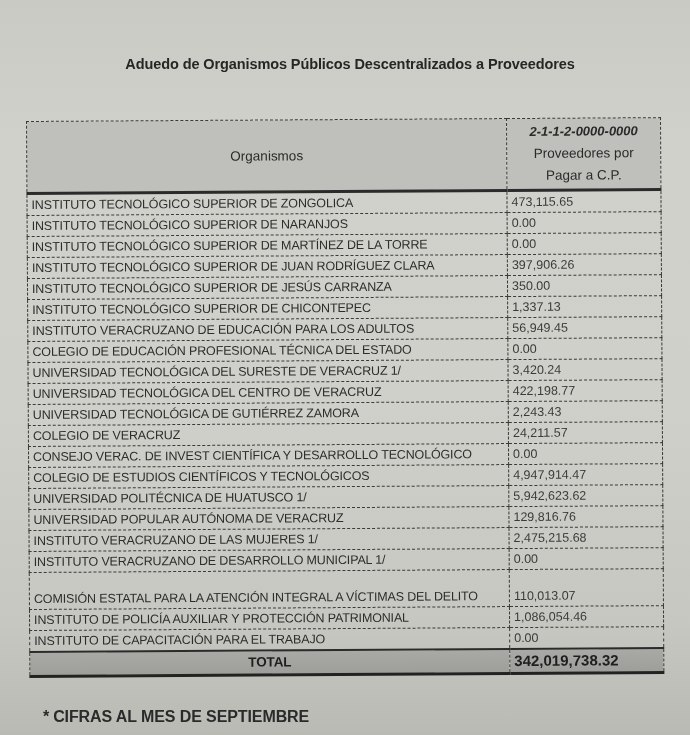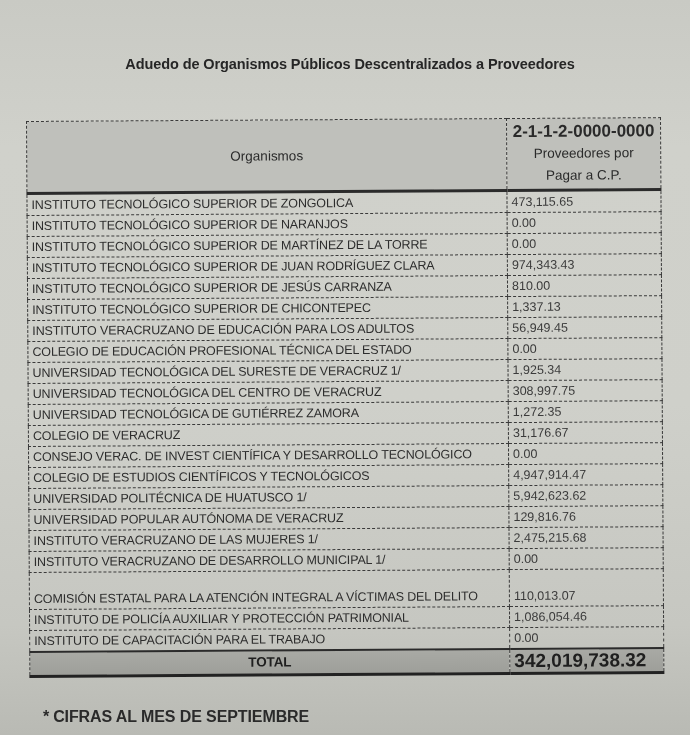--- a/index.html
+++ b/index.html
@@ -67,21 +67,21 @@
     th.h-org {
       height: 70px;
       text-align: center;
       vertical-align: middle;
     }
     th.h-val {
       text-align: center;
       line-height: 22px;
       padding: 1px 4px;
     }
-    th.h-val .code { font-weight: bold; font-size: 17px; }
+    th.h-val .code { font-weight: bold; font-size: 13px; font-style: italic; }
     td.org {
       text-align: left;
       padding-left: 4px;
       height: 20px;
       line-height: 20px;
       color: #2d2d2d;
       letter-spacing: -0.15px;
       vertical-align: bottom;
     }
     td.val {
@@ -97,21 +97,21 @@
     tr.total-row td {
       background: linear-gradient(180deg, #a9aaa5 0%, #9e9f9a 100%);
       font-weight: bold;
       border-top: 2px solid #2b2b2b;
       border-bottom: 3px solid #222;
       height: 22px;
       line-height: 22px;
       color: #1f1f1f;
     }
     tr.total-row td.org { text-align: center; font-size: 13.5px; vertical-align: middle; }
-    tr.total-row td.val { font-size: 19px; vertical-align: middle; }
+    tr.total-row td.val { font-size: 15px; vertical-align: middle; }
 
     .footnote {
       position: absolute;
       left: 43px;
       top: 700px;
       font-size: 16px;
       font-weight: bold;
       color: #2a2a2a;
       letter-spacing: -0.1px;
     }
@@ -149,53 +149,53 @@
       <tr>
           <td class="org">INSTITUTO TECNOLÓGICO SUPERIOR DE NARANJOS</td>
           <td class="val">0.00</td>
         </tr>
       <tr>
           <td class="org">INSTITUTO TECNOLÓGICO SUPERIOR DE MARTÍNEZ DE LA TORRE</td>
           <td class="val">0.00</td>
         </tr>
       <tr>
           <td class="org">INSTITUTO TECNOLÓGICO SUPERIOR DE JUAN RODRÍGUEZ CLARA</td>
-          <td class="val">974,343.43</td>
+          <td class="val">397,906.26</td>
         </tr>
       <tr>
           <td class="org">INSTITUTO TECNOLÓGICO SUPERIOR DE JESÚS CARRANZA</td>
-          <td class="val">810.00</td>
+          <td class="val">350.00</td>
         </tr>
       <tr>
           <td class="org">INSTITUTO TECNOLÓGICO SUPERIOR DE CHICONTEPEC</td>
           <td class="val">1,337.13</td>
         </tr>
       <tr>
           <td class="org">INSTITUTO VERACRUZANO DE  EDUCACIÓN  PARA LOS ADULTOS</td>
           <td class="val">56,949.45</td>
         </tr>
       <tr>
           <td class="org">COLEGIO DE EDUCACIÓN PROFESIONAL TÉCNICA DEL ESTADO</td>
           <td class="val">0.00</td>
         </tr>
       <tr>
           <td class="org">UNIVERSIDAD TECNOLÓGICA DEL SURESTE DE VERACRUZ 1/</td>
-          <td class="val">1,925.34</td>
+          <td class="val">3,420.24</td>
         </tr>
       <tr>
           <td class="org">UNIVERSIDAD TECNOLÓGICA DEL CENTRO DE VERACRUZ</td>
-          <td class="val">308,997.75</td>
+          <td class="val">422,198.77</td>
         </tr>
       <tr>
           <td class="org">UNIVERSIDAD TECNOLÓGICA DE GUTIÉRREZ ZAMORA</td>
-          <td class="val">1,272.35</td>
+          <td class="val">2,243.43</td>
         </tr>
       <tr>
           <td class="org">COLEGIO DE VERACRUZ</td>
-          <td class="val">31,176.67</td>
+          <td class="val">24,211.57</td>
         </tr>
       <tr>
           <td class="org">CONSEJO VERAC. DE INVEST CIENTÍFICA Y DESARROLLO TECNOLÓGICO</td>
           <td class="val">0.00</td>
         </tr>
       <tr>
           <td class="org">COLEGIO DE ESTUDIOS CIENTÍFICOS Y TECNOLÓGICOS</td>
           <td class="val">4,947,914.47</td>
         </tr>
       <tr>

